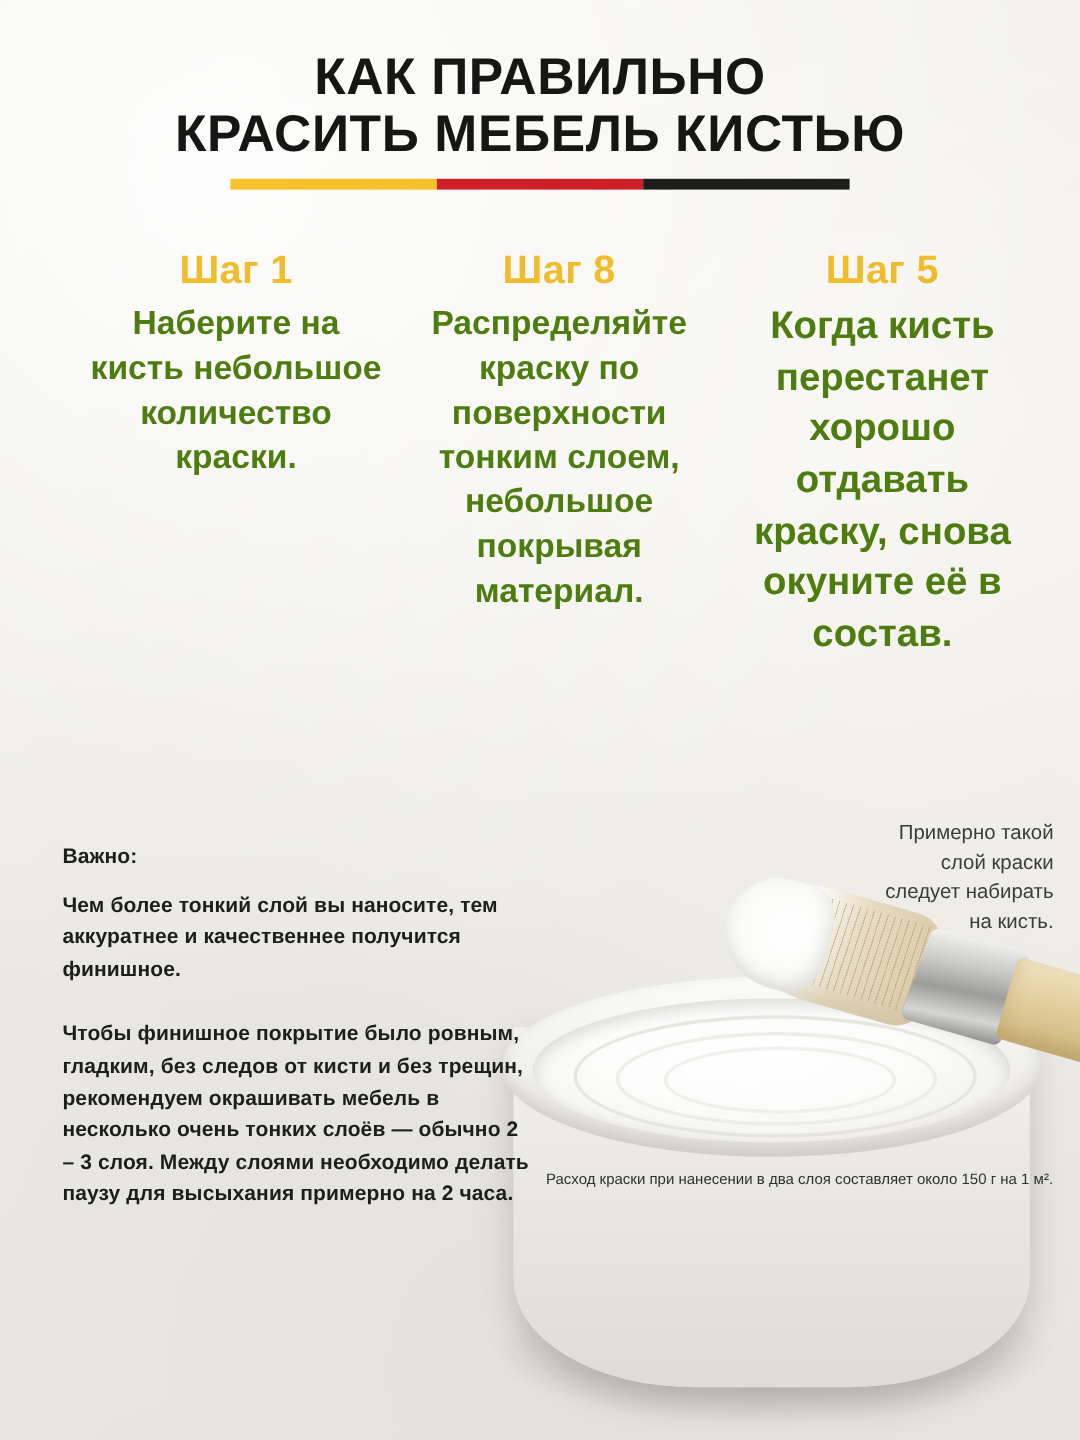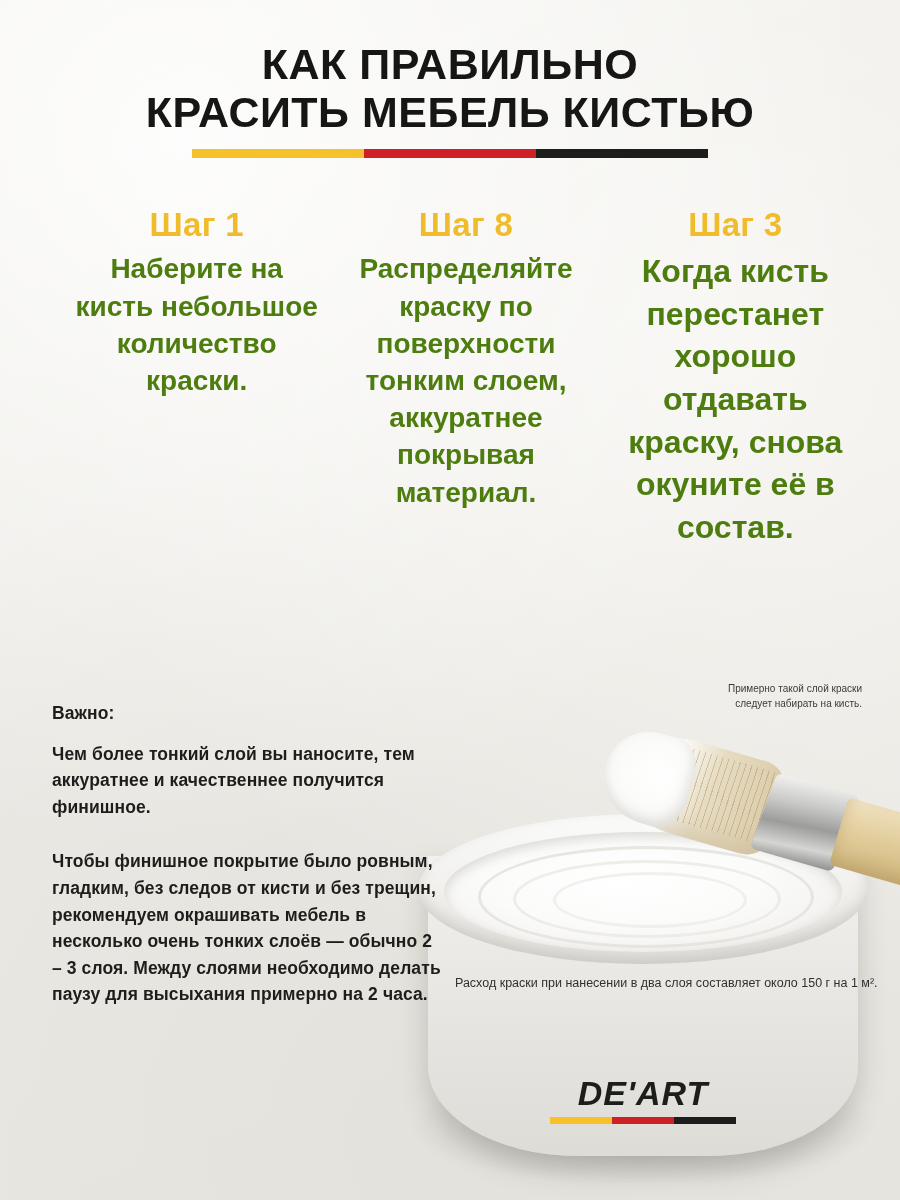--- a/index.html
+++ b/index.html
@@ -115,25 +115,25 @@
     color: #1d1d1b;
     letter-spacing: 0.1px;
   }
   .important .para-2 {
     margin-top: 28px;
   }
 
   
   .brush-caption {
     position: absolute;
-    right: 38px;
+    right: 22px;
     top: 682px;
     width: 150px;
     text-align: right;
-    font-size: 10px;
+    font-size: 17px;
     line-height: 1.45;
     color: #3b3b39;
     z-index: 6;
   }
 
   
   .footnote {
     position: absolute;
     left: 455px;
     bottom: 18px;
@@ -313,24 +313,24 @@
     </div>
   </div>
 
   <div class="steps">
     <div class="step step-1">
       <p class="step-title">Шаг 1</p>
       <p class="step-body">Наберите на кисть небольшое количество краски.</p>
     </div>
     <div class="step step-2">
       <p class="step-title">Шаг 8</p>
-      <p class="step-body">Распределяйте краску по поверхности тонким слоем, аккуратнее покрывая материал.</p>
+      <p class="step-body">Распределяйте краску по поверхности тонким слоем, небольшое покрывая материал.</p>
     </div>
     <div class="step step-3">
-      <p class="step-title">Шаг 3</p>
+      <p class="step-title">Шаг 5</p>
       <p class="step-body">Когда кисть перестанет хорошо отдавать краску, снова окуните её в состав.</p>
     </div>
   </div>
 
   <div class="important">
     <p class="important-title">Важно:</p>
     <p class="para-1">Чем более тонкий слой вы наносите, тем аккуратнее и качественнее получится финишное.</p>
     <p class="para-2">Чтобы финишное покрытие было ровным, гладким, без следов от кисти и без трещин, рекомендуем окрашивать мебель в несколько очень тонких слоёв — обычно 2 – 3 слоя. Между слоями необходимо делать паузу для высыхания примерно на 2 часа.</p>
   </div>
 
@@ -339,28 +339,20 @@
   <div class="illustration">
     <div class="jar">
       <div class="jar-shadow"></div>
       <div class="jar-body"></div>
       <div class="jar-rim"></div>
       <div class="jar-paint"></div>
       <div class="swirl s1"></div>
       <div class="swirl s2"></div>
       <div class="swirl s3"></div>
 
-      <div class="jar-label">
-        <div class="logo-text">DE'ART</div>
-        <div class="logo-flag">
-          <span class="flag-y"></span>
-          <span class="flag-r"></span>
-          <span class="flag-k"></span>
-        </div>
-      </div>
     </div>
 
     <div class="brush">
       <div class="bristles"></div>
       <div class="bristle-lines"></div>
       <div class="paint-blob"></div>
       <div class="ferrule"></div>
       <div class="handle"></div>
     </div>
   </div>

